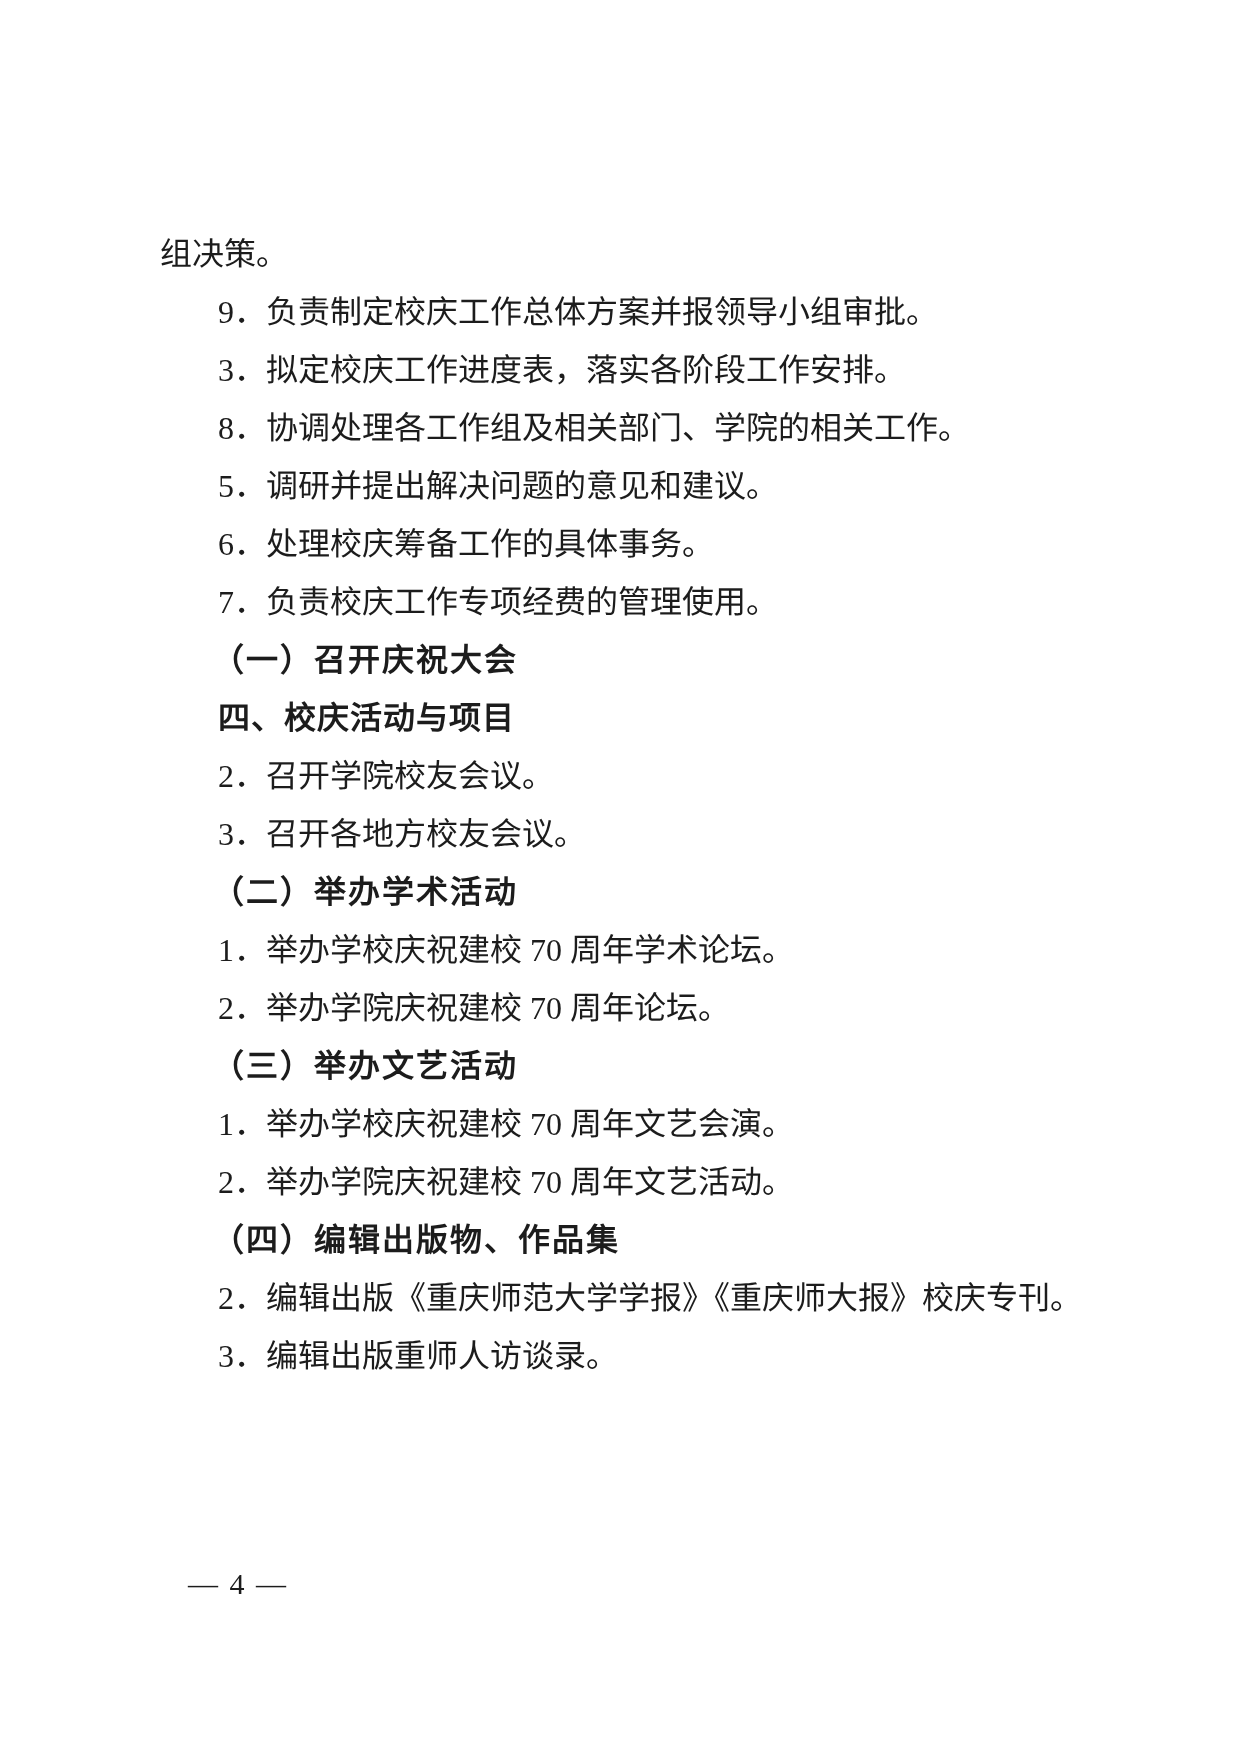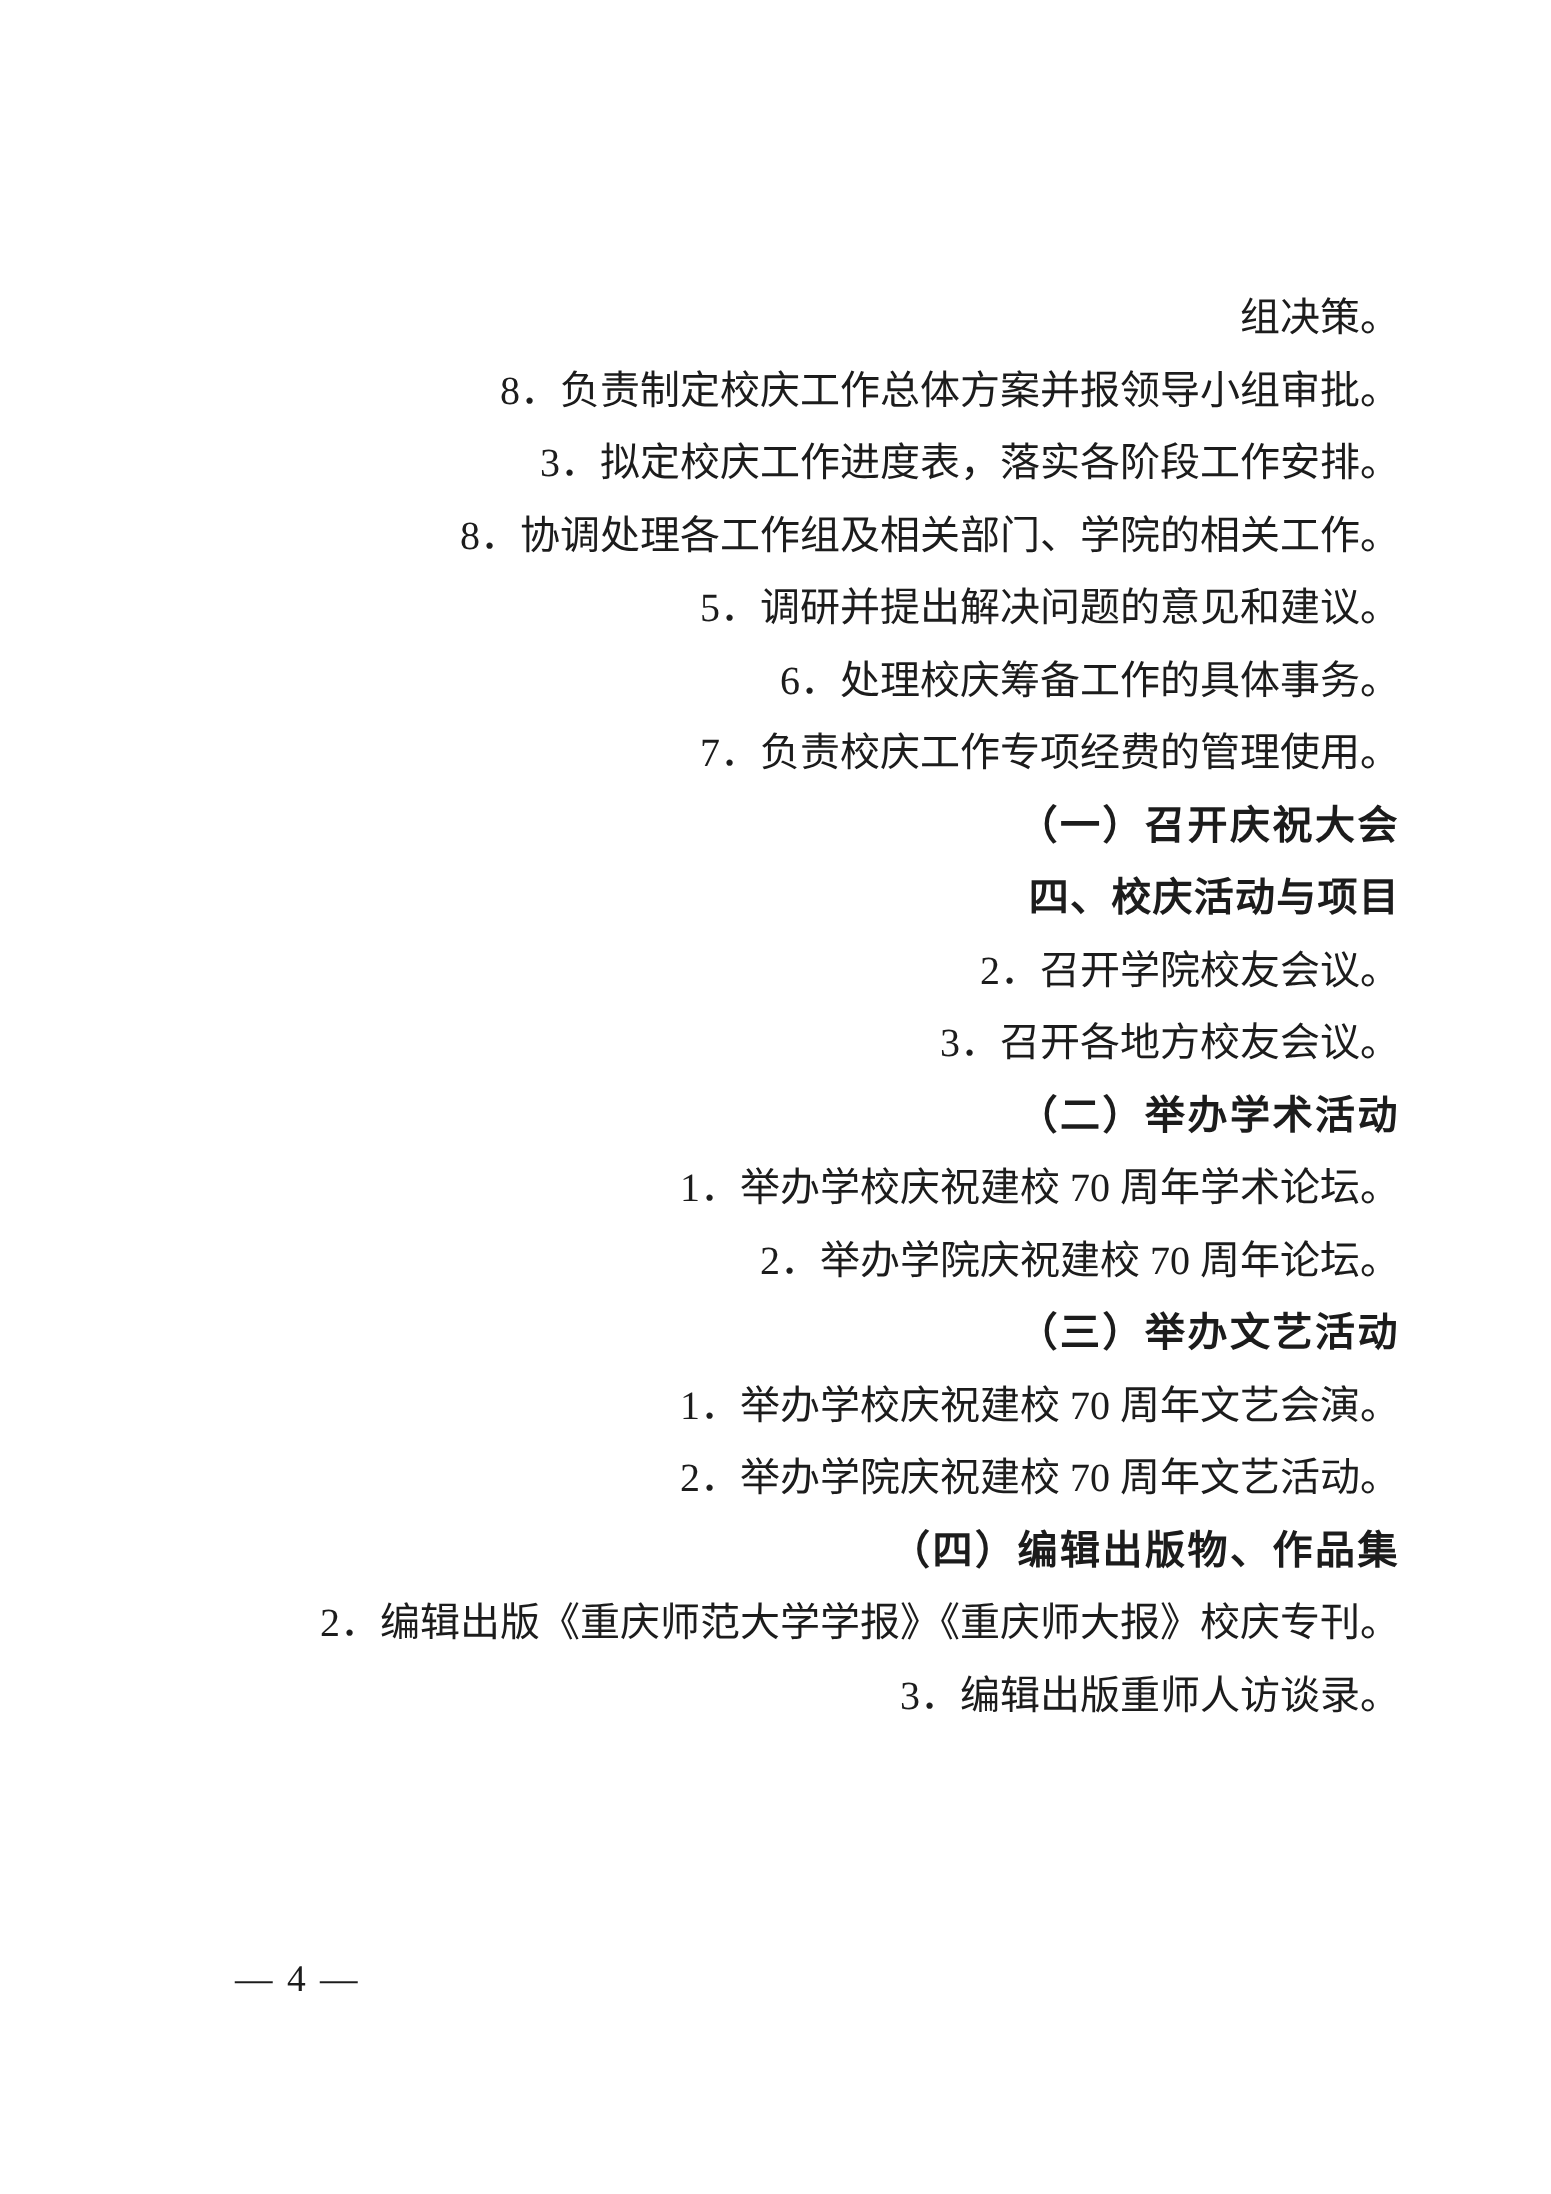--- a/index.html
+++ b/index.html
@@ -8,21 +8,20 @@
     background: #ffffff;
   }
   .page {
     position: relative;
     width: 1241px;
     height: 1755px;
     background: #ffffff;
     overflow: hidden;
     font-family: "Liberation Serif", "DejaVu Serif", serif;
     color: #1c1c1c;
-    text-align: right;
   }
   .doc-body {
     position: absolute;
     left: 160px;
     top: 225px;
     width: 960px;
   }
   .line {
     margin: 0;
     padding: 0;
@@ -63,21 +62,21 @@
     color: #1c1c1c;
     font-family: "Liberation Serif", "DejaVu Serif", serif;
   }
 </style>
 </head>
 <body>
 
 <div class="page">
   <div class="doc-body">
     <p class="line cont">组决策。</p>
-    <p class="line item">8．负责制定校庆工作总体方案并报领导小组审批。</p>
+    <p class="line item">9．负责制定校庆工作总体方案并报领导小组审批。</p>
     <p class="line item">3．拟定校庆工作进度表，落实各阶段工作安排。</p>
     <p class="line item">8．协调处理各工作组及相关部门、学院的相关工作。</p>
     <p class="line item">5．调研并提出解决问题的意见和建议。</p>
     <p class="line item">6．处理校庆筹备工作的具体事务。</p>
     <p class="line item">7．负责校庆工作专项经费的管理使用。</p>
     <p class="line h2">（一）召开庆祝大会</p>
     <p class="line h1">四、校庆活动与项目</p>
     <p class="line item">2．召开学院校友会议。</p>
     <p class="line item">3．召开各地方校友会议。</p>
     <p class="line h2">（二）举办学术活动</p>

